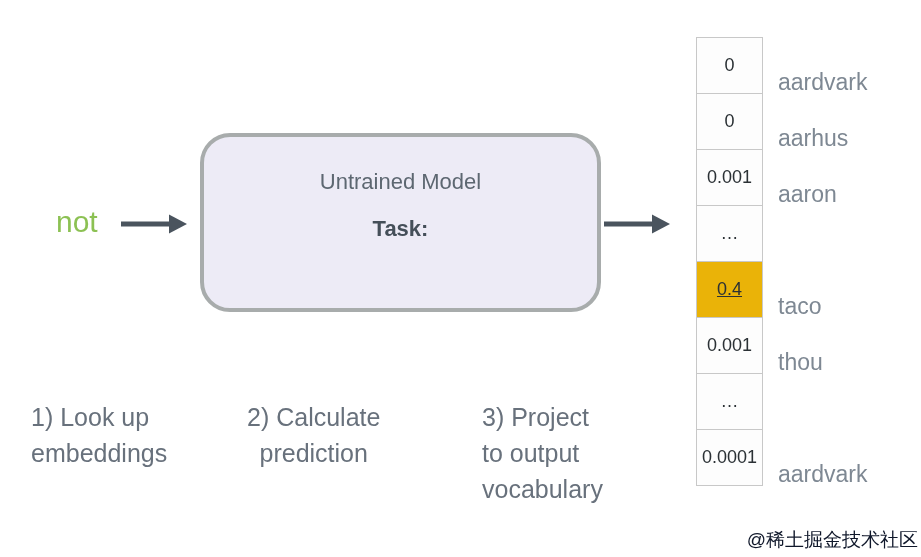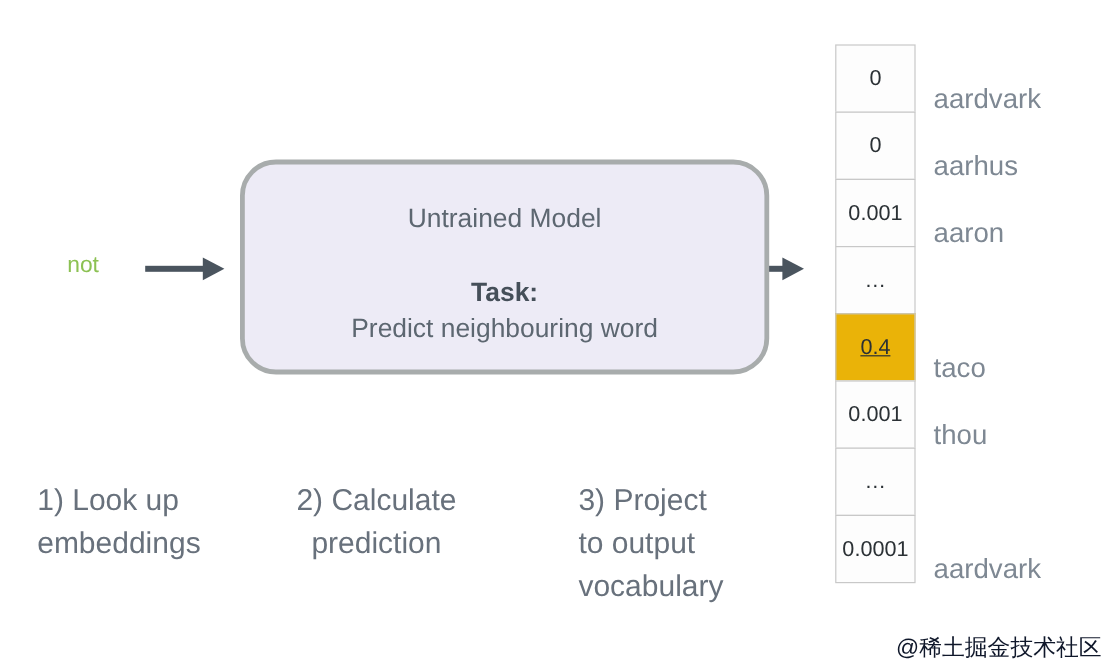--- a/index.html
+++ b/index.html
@@ -17,44 +17,44 @@
   }
   .arrows {
     position: absolute;
     left: 0; top: 0;
     pointer-events: none;
   }
   .input-word {
     position: absolute;
     left: 56px;
     top: 205px;
-    font-size: 19px;
+    font-size: 30px;
     line-height: 34px;
     color: #8cc153;
   }
   .model-box {
     position: absolute;
     left: 200px;
     top: 133px;
-    width: 441px;
+    width: 401px;
     height: 179px;
     box-sizing: border-box;
     background: #edebf6;
     border: 4px solid #a8acac;
     border-radius: 30px;
     text-align: center;
     padding-top: 32px;
   }
   .model-title {
     font-size: 22px;
     line-height: 26px;
     color: #5d6771;
   }
   .task-label {
-    margin-top: 36px;
+    margin-top: 21px;
     font-size: 22px;
     line-height: 26px;
     font-weight: bold;
     color: #454f59;
   }
   .task-desc {
     margin-top: 4px;
     font-size: 22px;
     line-height: 26px;
     color: #5d6771;
@@ -129,21 +129,20 @@
       <rect x="604" y="221.5" width="51" height="5"></rect>
       <polygon points="652,214.5 670,224 652,233.5"></polygon>
     </g>
   </svg>
 
   <div class="input-word">not</div>
 
   <div class="model-box">
     <div class="model-title">Untrained Model</div>
     <div class="task-label">Task:</div>
-    <div class="task-desc">Predict neighbouring word</div>
   </div>
 
   <div class="vocab-table">
     <div class="vocab-row">
       <div class="cell">0</div>
       <div class="word">aardvark</div>
     </div>
 
     <div class="vocab-row">
       <div class="cell">0</div>

